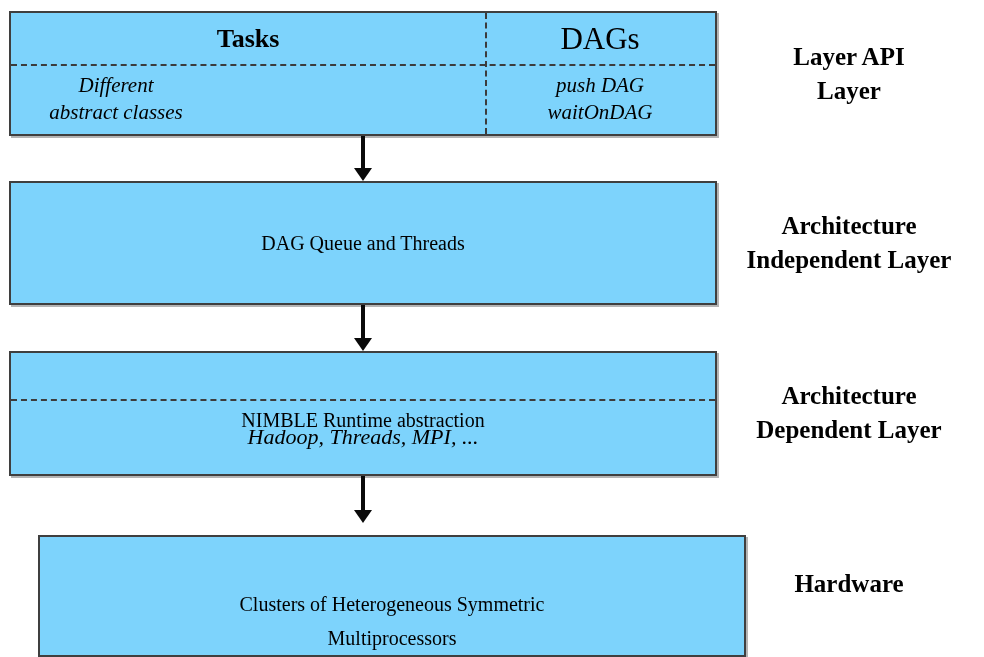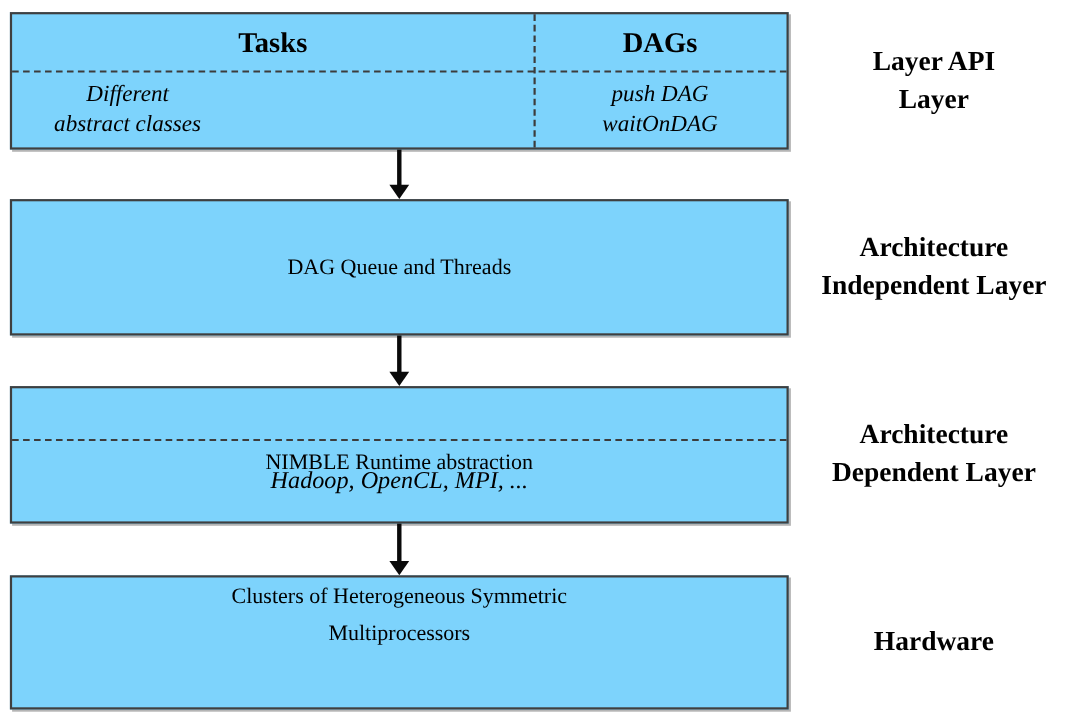--- a/index.html
+++ b/index.html
@@ -15,32 +15,32 @@
     position:absolute;
     left:9px;width:704px;
     background:#7dd3fc;
     border:2px solid #3f3f3f;
     box-shadow:2px 2px 0 rgba(120,120,120,.55);
     box-sizing:content-box;
   }
   .box1{top:11px;height:121px;}
   .box2{top:181px;height:120px;display:flex;align-items:center;justify-content:center;}
   .box3{top:351px;height:121px;}
-  .box4{top:523px;height:118px;display:flex;align-items:flex-start;justify-content:center;}
+  .box4{top:535px;height:118px;display:flex;align-items:flex-end;justify-content:center;margin-left:29px;}
 
   
   .vdiv{position:absolute;top:0;bottom:0;left:474px;width:0;border-left:2px dashed #3c3c3c;}
   .hdiv{position:absolute;left:0;right:0;height:0;border-top:2px dashed #3c3c3c;}
   .box1 .hdiv{top:51px;}
   .box3 .hdiv{top:46px;}
 
   
   .cell{position:absolute;display:flex;align-items:center;justify-content:center;text-align:center;}
   .tasks-header{left:0;top:0;width:474px;height:51px;font-weight:bold;font-size:26px;}
-  .dags-header{left:474px;top:0;width:230px;height:51px;font-weight:bold;font-size:26px;}
+  .dags-header{left:474px;top:0;width:230px;height:51px;font-weight:normal;font-size:31px;}
   .sub-item{top:51px;height:70px;font-style:italic;font-size:21px;line-height:27px;}
   .item-a{left:0;width:210px;}
   .item-b{left:255px;width:219px;}
   .item-c{left:474px;width:230px;}
 
   .box-title{font-weight:normal;font-size:20px;text-align:center;line-height:34px;}
   .box3 .title-area{position:absolute;left:0;top:0;right:0;height:46px;display:flex;align-items:center;justify-content:center;margin-top:44px;}
   .box3 .impl-area{position:absolute;left:0;top:46px;right:0;bottom:0;display:flex;align-items:center;justify-content:center;font-style:italic;font-size:22px;}
 
   
@@ -90,21 +90,21 @@
   </div>
 
   <div class="arrow arrow2">
     <div class="arrow-stem"></div>
     <div class="arrow-head"></div>
   </div>
 
   <div class="box box3">
     <div class="title-area box-title">NIMBLE Runtime abstraction</div>
     <div class="hdiv"></div>
-    <div class="impl-area">Hadoop, OpenCL, MPI, ...</div>
+    <div class="impl-area">Hadoop, Threads, MPI, ...</div>
   </div>
 
   <div class="arrow arrow3">
     <div class="arrow-stem"></div>
     <div class="arrow-head"></div>
   </div>
 
   <div class="box box4">
     <div class="box-title">
       <span>Clusters of Heterogeneous Symmetric</span><br>

